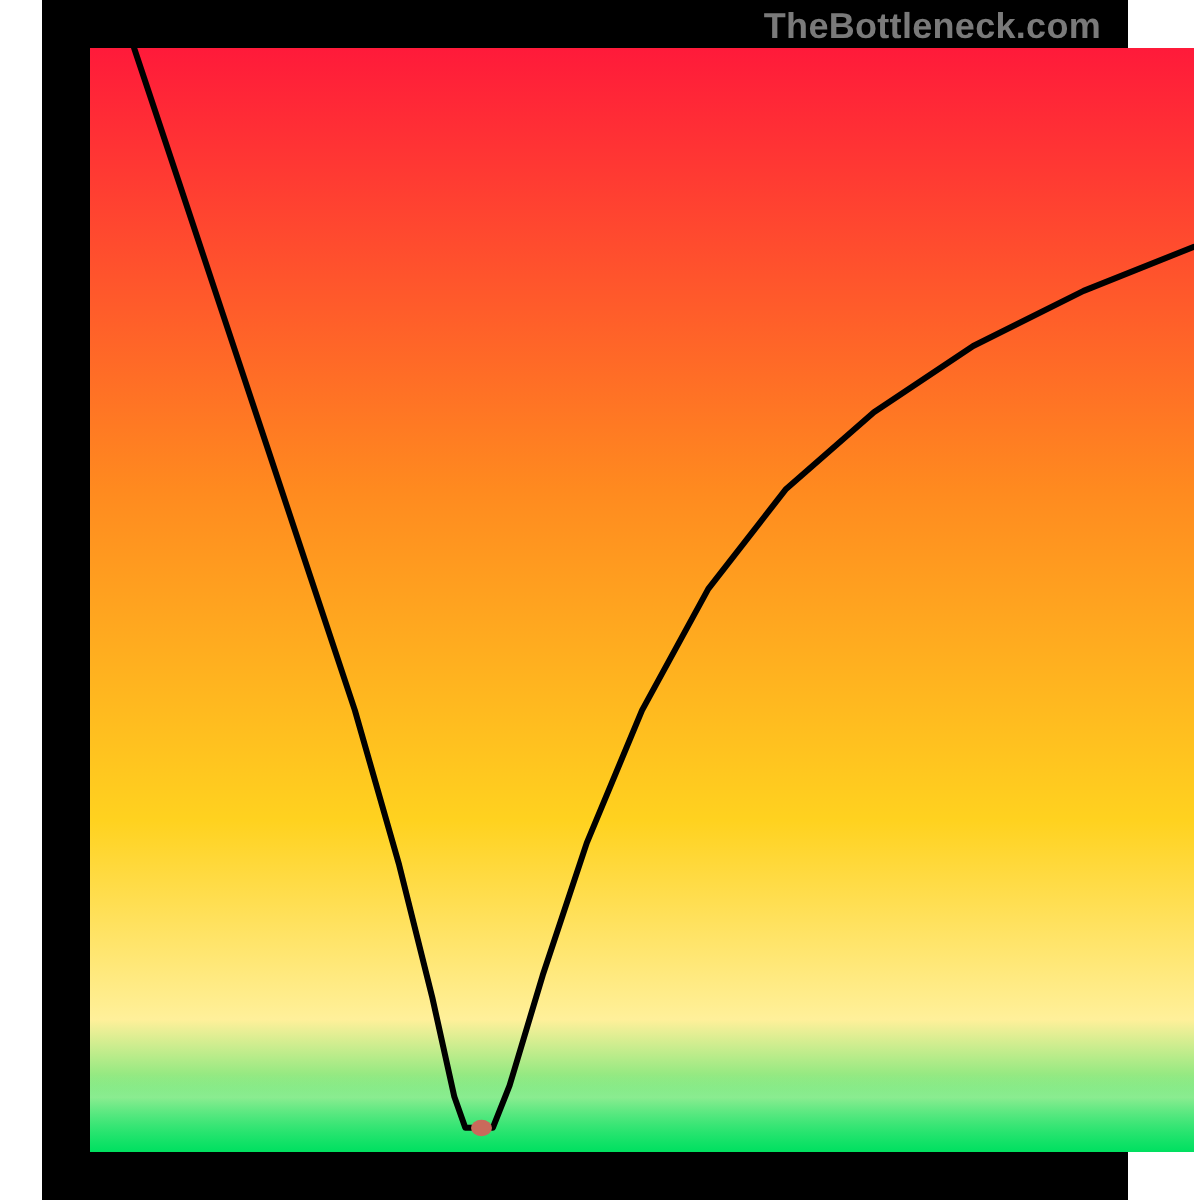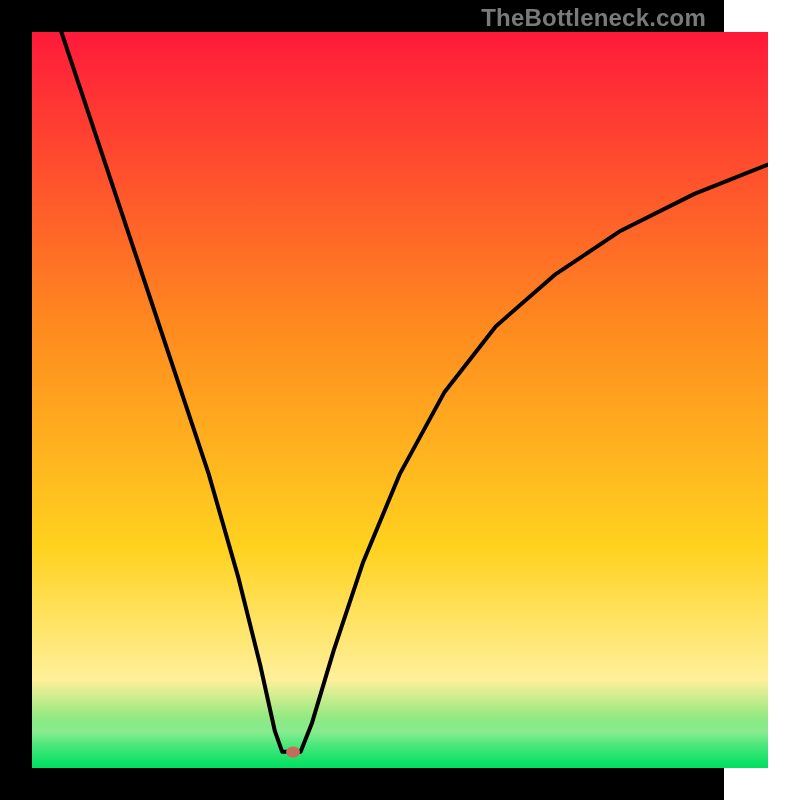--- a/index.html
+++ b/index.html
@@ -2,20 +2,21 @@
 <html><head>
 <meta charset="utf-8">
 <style>
   * { margin: 0; padding: 0; box-sizing: border-box; }
   html, body { width: 800px; height: 800px; overflow: hidden; background: #fff; }
   .wrap {
     position: relative;
     width: 724px;
     height: 800px;
     background: #000;
+    margin-left: 28px;
   }
   .watermark {
     position: absolute;
     top: 4px;
     right: 18px;
     font-family: Arial, Helvetica, sans-serif;
     font-size: 24px;
     font-weight: 600;
     color: #7a7a7a;
     letter-spacing: 0.2px;

